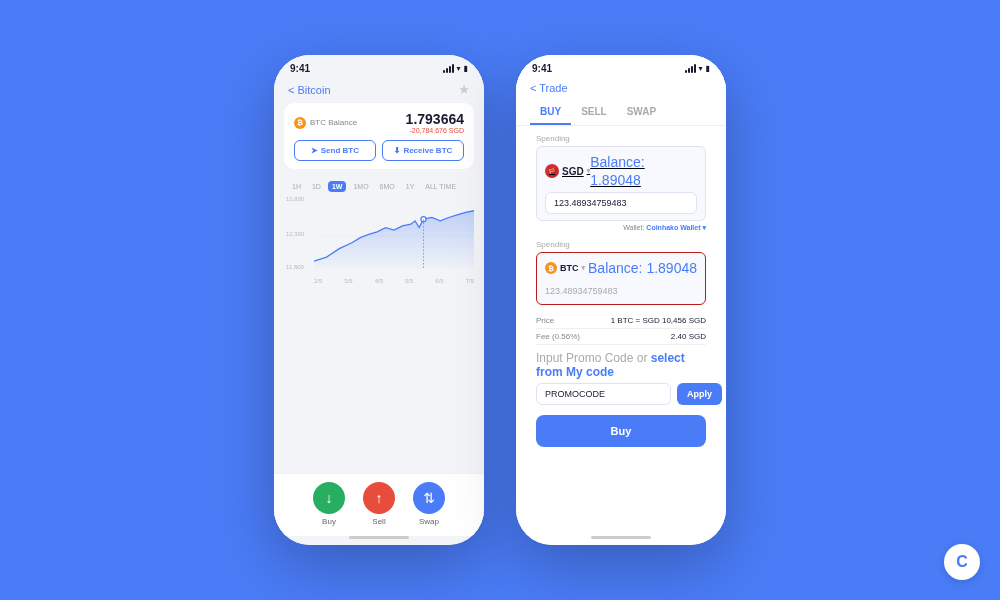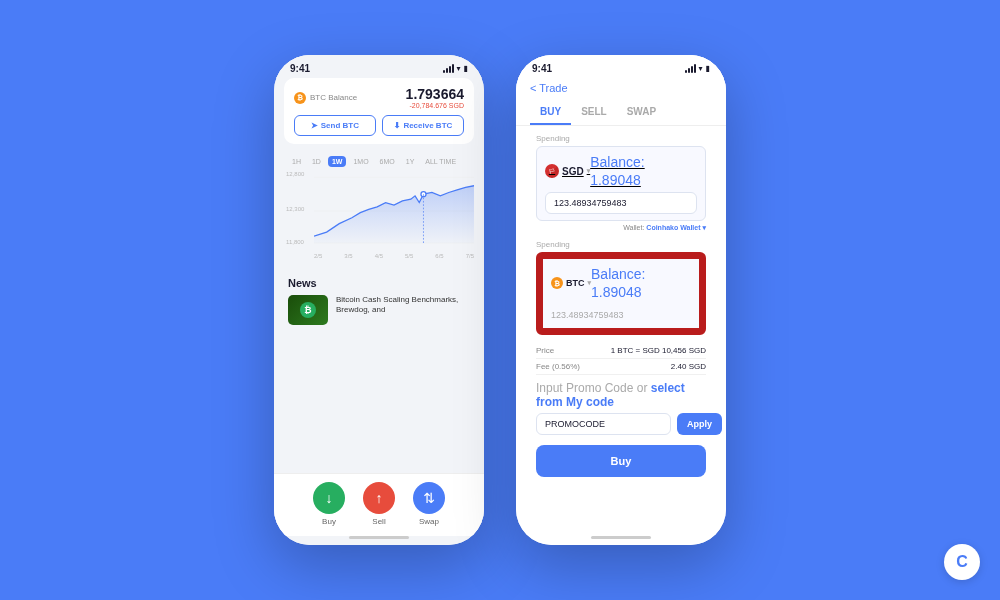--- a/index.html
+++ b/index.html
@@ -340,21 +340,21 @@
       font-size: 7px;
       color: #888;
       margin-bottom: 8px;
     }
     .wallet-link {
       color: #4A7CF7;
       font-weight: 600;
     }
     .receiving-section {
       background: #f8f9ff;
-      border: 7px solid #b91c1c;
+      border: 1px solid #b91c1c;
       border-radius: 6px;
       padding: 6px 8px;
       margin-bottom: 8px;
     }
     .btc-select {
       display: flex;
       align-items: center;
       gap: 3px;
       font-size: 9px;
       font-weight: 600;
@@ -481,20 +481,24 @@
               <div class="signal-bar" style="height:3px;"></div>
               <div class="signal-bar" style="height:5px;"></div>
               <div class="signal-bar" style="height:7px;"></div>
               <div class="signal-bar" style="height:9px;"></div>
             </div>
             <span class="wifi-icon">▾</span>
             <span style="font-size:8px;color:#1a1a2e;">▮</span>
           </div>
         </div>
 
+        <div class="nav-bar">
+          <span class="nav-back">&lt; Bitcoin</span>
+          <span class="nav-star">★</span>
+        </div>
 
         <div class="balance-card">
           <div class="balance-header">
             <div class="btc-label">
               <div class="btc-circle">₿</div>
               <span>BTC Balance</span>
             </div>
             <div>
               <div class="balance-amount">1.793664</div>
               <div class="balance-sgd">-20,784.676 SGD</div>
@@ -553,31 +557,20 @@
           <div style="display:flex; justify-content:space-between; font-size:6px; color:#bbb; margin-left:30px; margin-top:-2px;">
             <span>2/5</span>
             <span>3/5</span>
             <span>4/5</span>
             <span>5/5</span>
             <span>6/5</span>
             <span>7/5</span>
           </div>
         </div>
 
-        <div class="news-section">
-          <div class="news-title">News</div>
-          <div class="news-item">
-            <div class="news-thumb">
-              <div style="width:100%;height:100%;background:linear-gradient(135deg,#1a4d0a,#2d7a1f);display:flex;align-items:center;justify-content:center;">
-                <div style="width:16px;height:16px;border-radius:50%;background:#27ae60;display:flex;align-items:center;justify-content:center;font-size:9px;color:white;font-weight:bold;">₿</div>
-              </div>
-            </div>
-            <div class="news-text">Bitcoin Cash Scaling Benchmarks, Brewdog, and</div>
-          </div>
-        </div>
 
         <div class="bottom-actions">
           <div class="action-btn">
             <div class="action-circle" style="background:#27ae60;">↓</div>
             <span class="action-label">Buy</span>
           </div>
           <div class="action-btn">
             <div class="action-circle" style="background:#e74c3c;">↑</div>
             <span class="action-label">Sell</span>
           </div>

